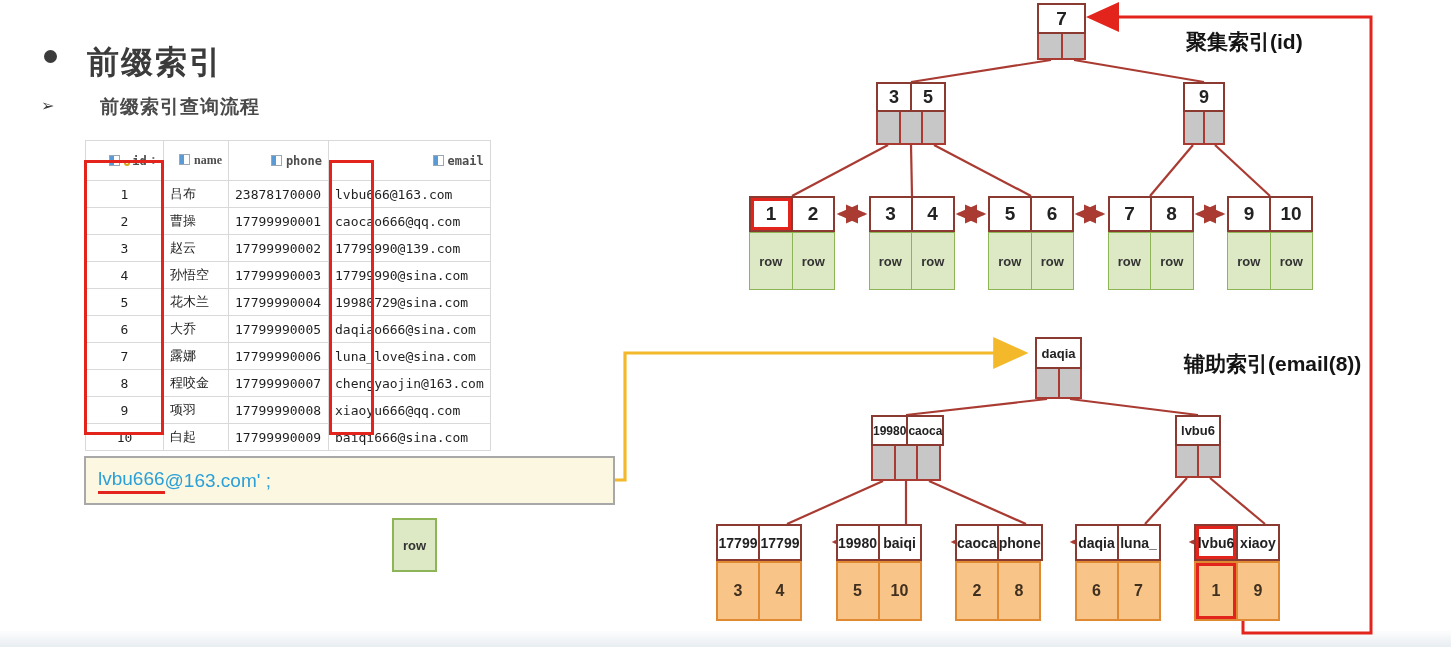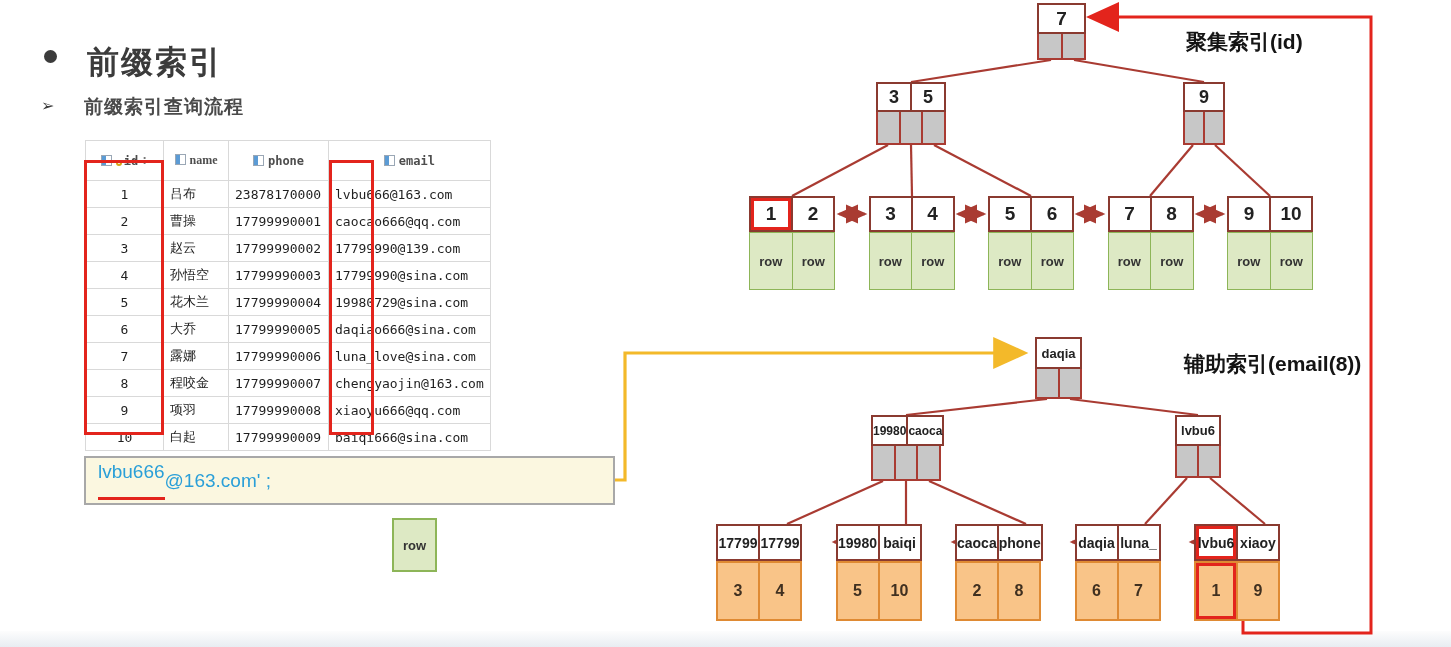--- a/index.html
+++ b/index.html
@@ -16,46 +16,46 @@
     --sql-box-bg:#fbf7e0;
   }
   *{box-sizing:border-box;margin:0;padding:0}
   body{background:#fff;font-family:"Liberation Sans",sans-serif}
   .stage{position:relative;width:1451px;height:647px;background:#fff;overflow:hidden}
 
   
   .bullet{position:absolute;left:44px;top:50px;width:13px;height:13px;border-radius:50%;background:#3b3b3b}
   .title{position:absolute;left:87px;top:41px;font-size:32px;font-weight:bold;color:#3b3b3b;letter-spacing:2px}
   .subarrow{position:absolute;left:41px;top:96px;font-size:16px;color:#3b3b3b}
-  .subtitle{position:absolute;left:84px;top:94px;font-size:19px;font-weight:600;color:#4a4a4a;letter-spacing:1px}
+  .subtitle{position:absolute;left:100px;top:94px;font-size:19px;font-weight:600;color:#4a4a4a;letter-spacing:1px}
 
   
   .dtable{position:absolute;left:85px;top:140px;border-collapse:collapse;background:#fff;z-index:2;
           font-family:"DejaVu Sans Mono",monospace}
   .dtable th,.dtable td{border:1px solid #d9d9d9;padding:0 6px;white-space:nowrap;overflow:hidden}
-  .dtable th{height:40px;font-size:12px;font-weight:600;color:#4d4d4d;text-align:center}
+  .dtable th{height:40px;font-size:12px;font-weight:600;color:#4d4d4d;text-align:right}
   .dtable td{height:27px;font-size:13px;color:#1f1f1f}
   .c-id{width:78px;text-align:center}
   .c-name{width:65px;font-family:Liberation Serif, serif}
   .c-phone{width:100px}
   .c-email{width:155px}
   .col-icon{display:inline-block;width:11px;height:11px;margin-right:4px;vertical-align:-1px;
             border:1px solid #9aa7b5;background:linear-gradient(90deg,#5b9bd5 0 4px,#fff 4px)}
   .key-dot{display:inline-block;width:6px;height:6px;margin-right:2px;border:2px solid #d6a516;border-radius:50%;vertical-align:-1px}
   .sortg{color:#777;margin-left:3px}
 
   .redrect{position:absolute;border:3px solid var(--highlight-red);z-index:3;pointer-events:none}
   #rr-id{left:84px;top:160px;width:80px;height:275px}
   #rr-email{left:329px;top:160px;width:45px;height:275px}
 
   
   .sqlbox{position:absolute;left:84px;top:456px;width:531px;height:49px;background:var(--sql-box-bg);
           border:2px solid #a8a8a8;display:flex;align-items:center;padding-left:12px;
           font-size:19px;color:var(--sql-text-blue);z-index:2;white-space:pre}
-  .sql-em{border-bottom:3px solid var(--highlight-red);padding-bottom:14px}
+  .sql-em{border-bottom:3px solid var(--highlight-red);padding-bottom:1px}
 
   .rowbox{position:absolute;left:392px;top:518px;width:45px;height:54px;background:var(--row-green-fill);
           border:2px solid var(--row-green-border);display:flex;align-items:center;justify-content:center;
           font-size:13px;font-weight:600;color:#333;z-index:2}
 
   .treelabel{position:absolute;font-size:21px;font-weight:bold;color:#141414;z-index:2}
   #lbl-clustered{left:1186px;top:28px}
   #lbl-secondary{left:1184px;top:350px}
 
   

